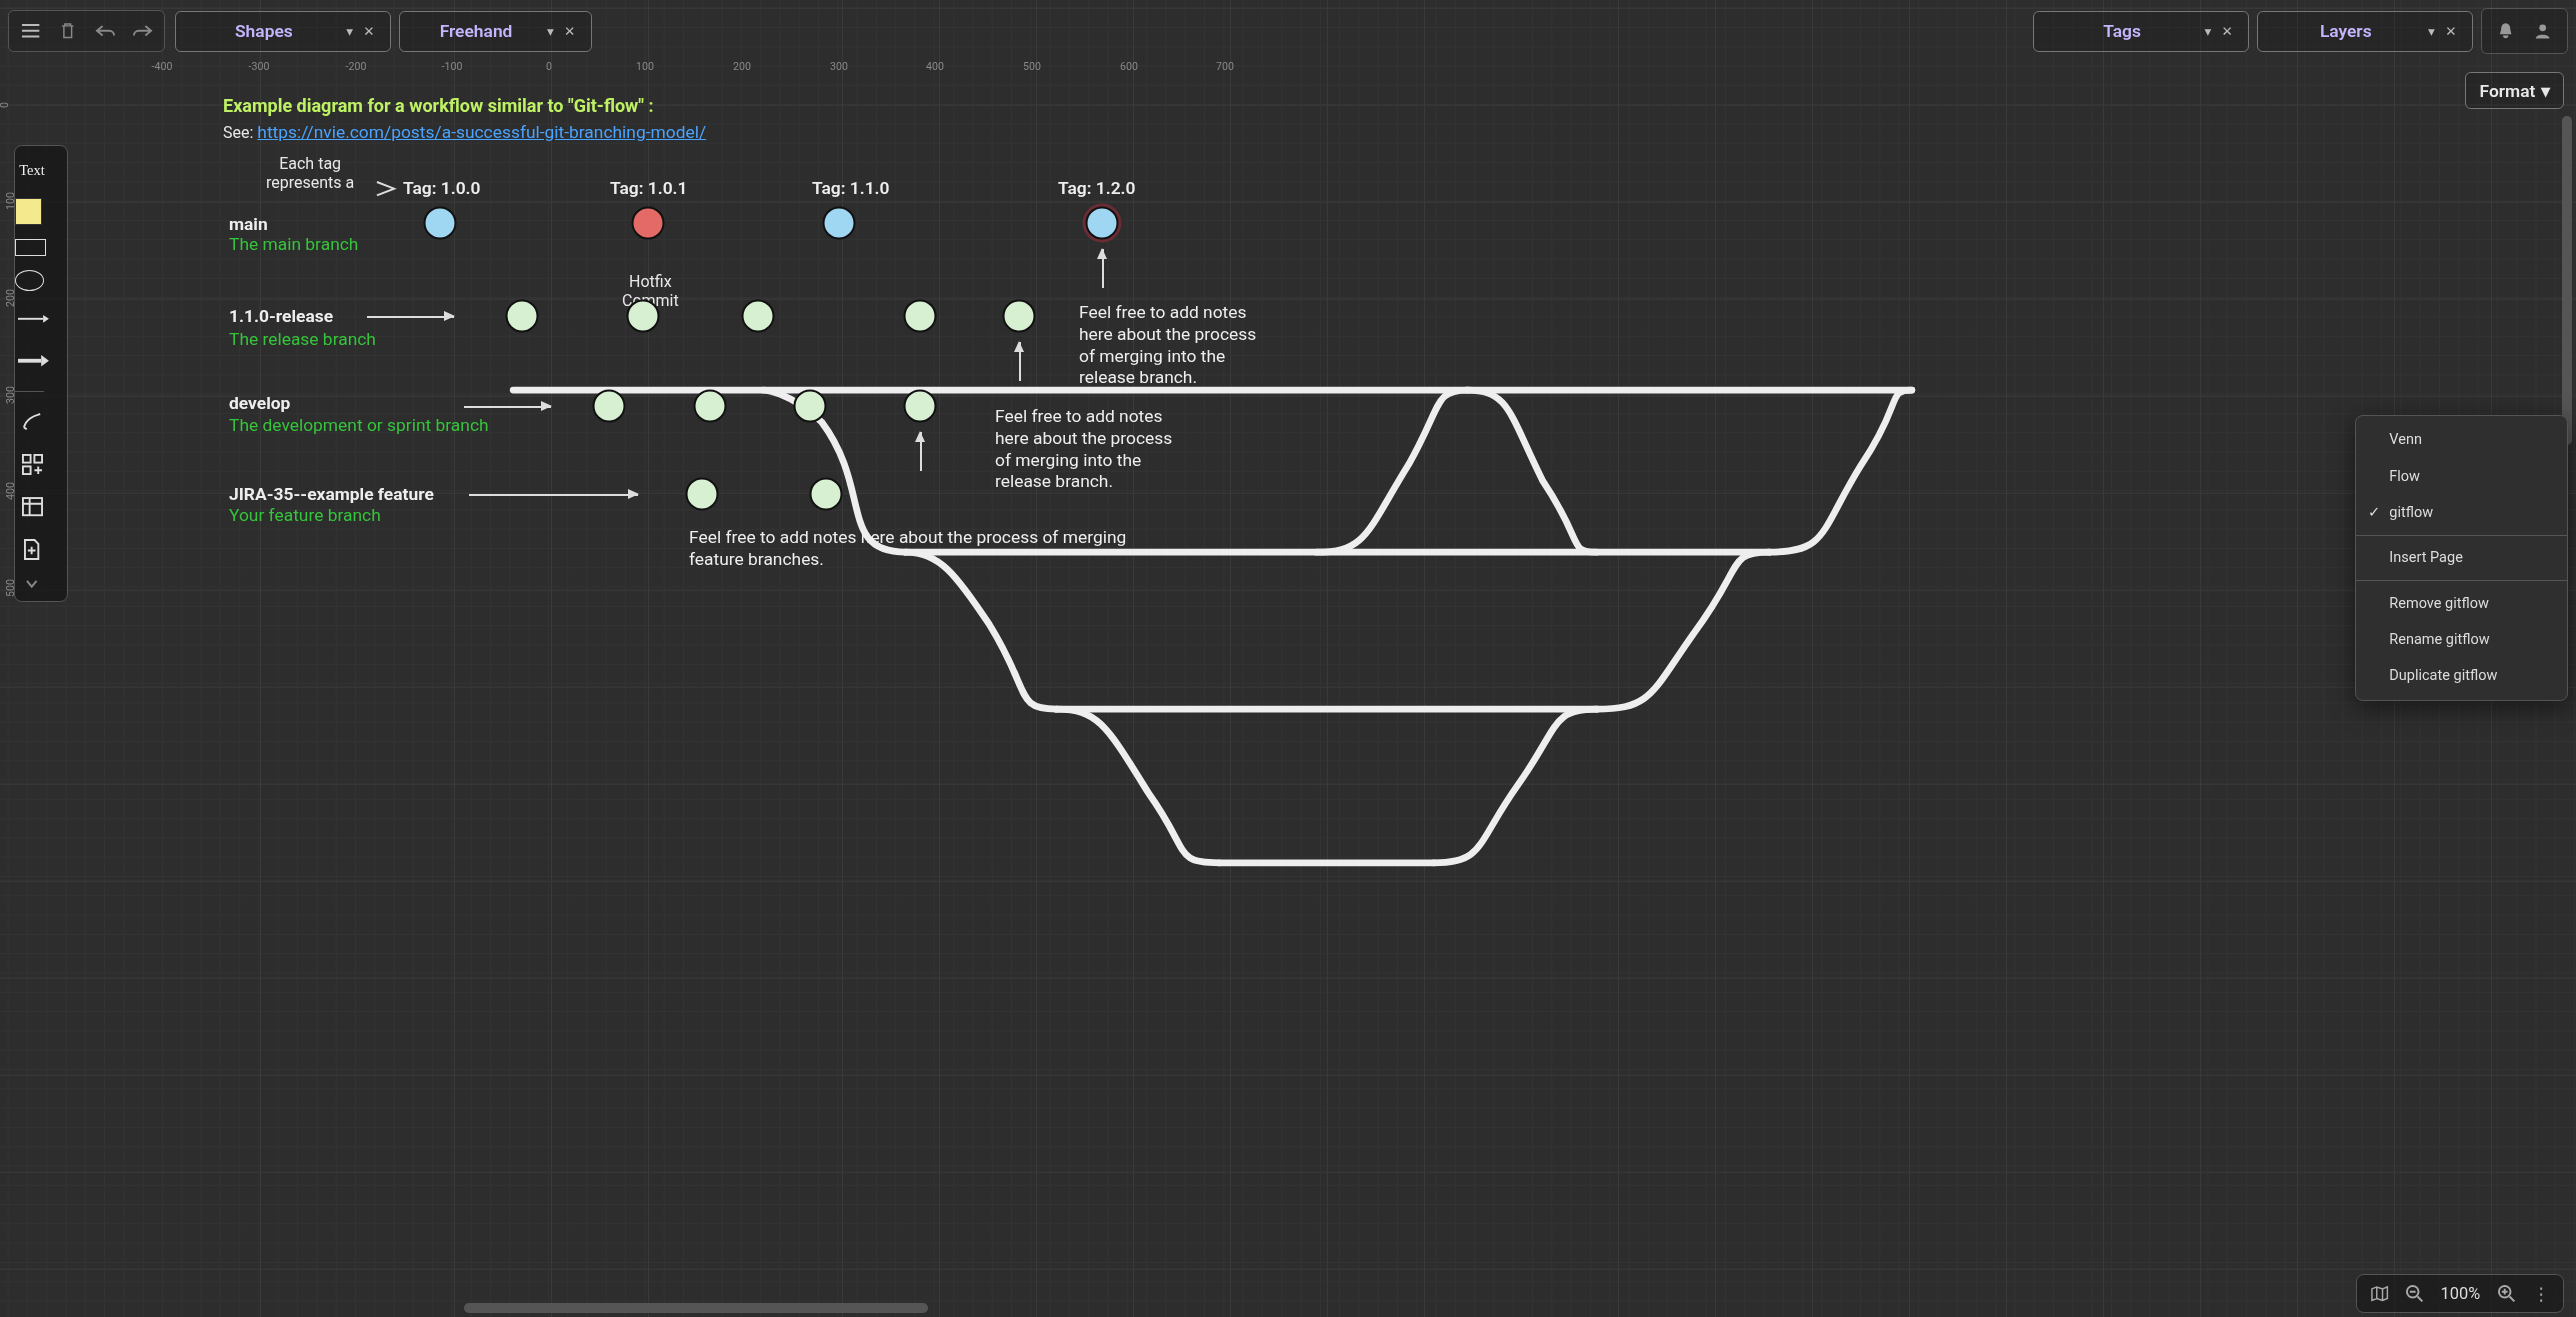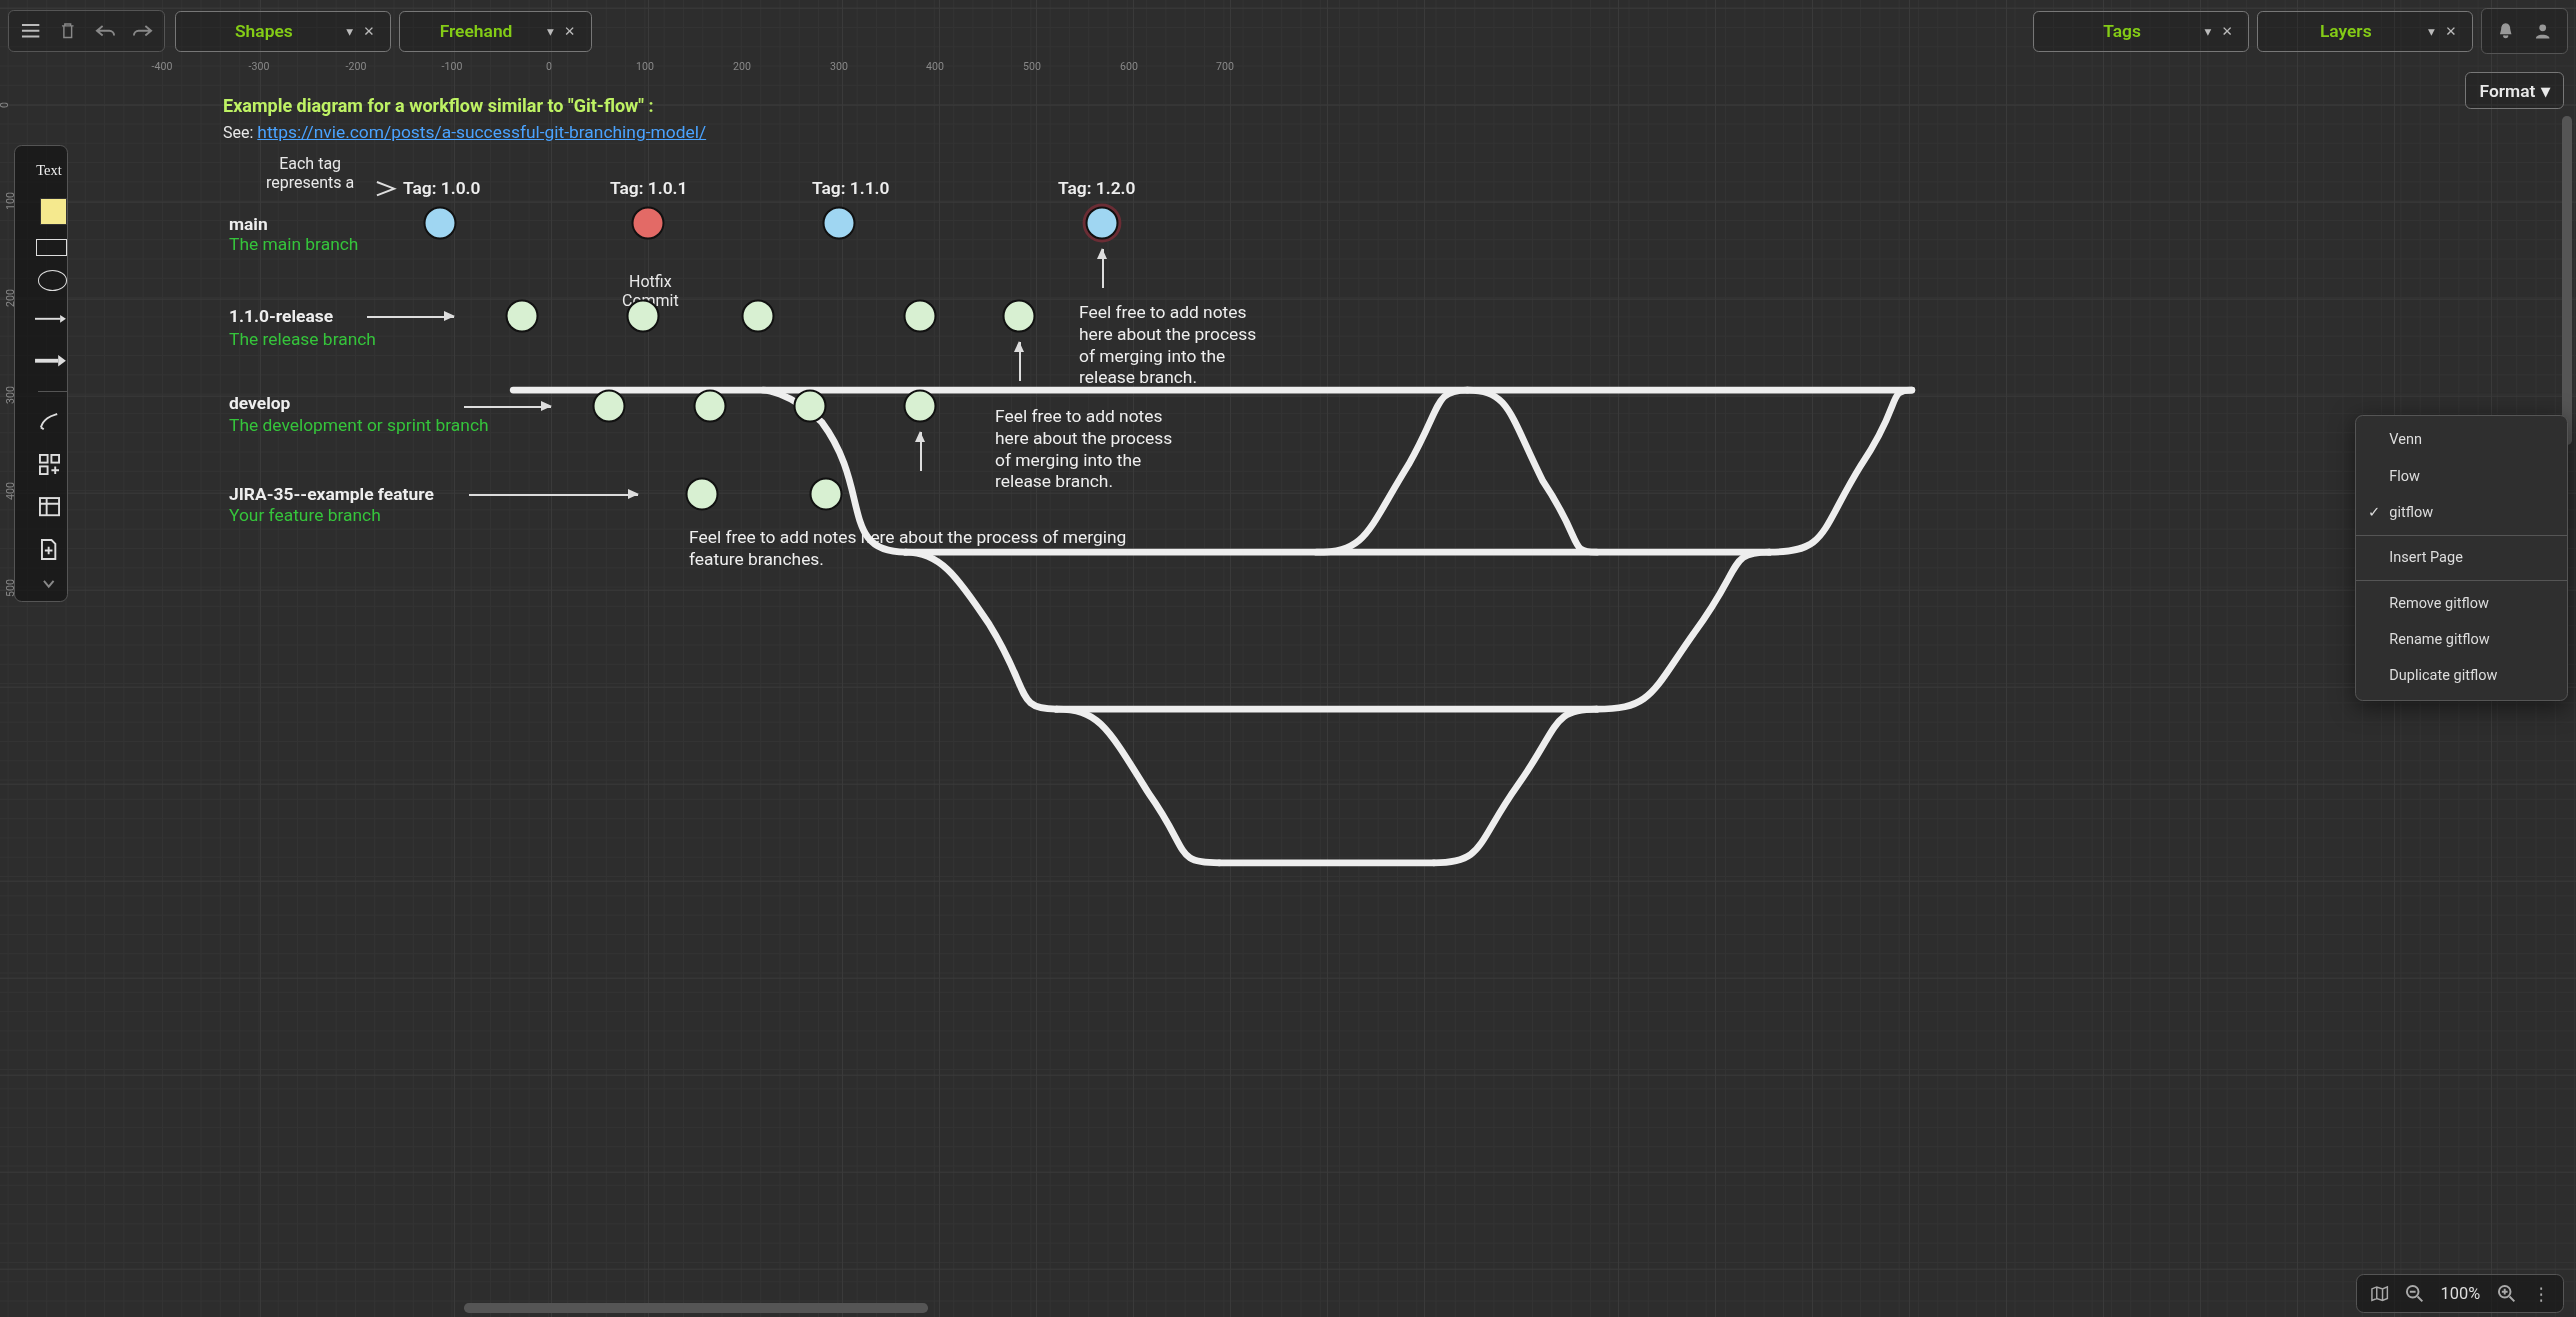--- a/index.html
+++ b/index.html
@@ -5,31 +5,31 @@
 * { box-sizing: border-box; margin: 0; padding: 0; }
 html, body { width: 100%; height: 100%; overflow: hidden; font-family: -apple-system, BlinkMacSystemFont, "Segoe UI", Roboto, Helvetica, Arial, sans-serif; }
 body { background: #2a2a2a; color: #e8e8e8; position: relative; }
 
 
 .topbar { position: absolute; top: 0; left: 0; right: 0; height: 62px; display: flex; align-items: center; padding: 0 7.7px; z-index: 20; }
 .icon-btn { width: 37px; height: 37px; display:inline-flex; align-items:center; justify-content:center; color:#ccc; cursor:pointer; border-radius:3.9px;}
 .btn-group { display:flex; align-items:center; border:1px solid #555; border-radius:5.8px; padding:1.9px 3.9px; margin-right:9.7px; background:rgba(0,0,0,0.15);}
 .btn-group.ghost { border:1px solid #555; }
 .dropdown-pill { display:flex; align-items:center; border:1px solid #777; border-radius:5.8px; height:41px; padding:0 11.6px; margin-right:7.7px; min-width:216px; background:rgba(0,0,0,0.15); cursor:pointer;}
-.dropdown-pill .label { flex:1; text-align:center; font-size:17.4px; font-weight:600; color:#84cc16;}
+.dropdown-pill .label { flex:1; text-align:center; font-size:17.4px; font-weight:600; color:#c4b5fd;}
 .dropdown-pill .chev, .dropdown-pill .xbtn { width:19.3px; text-align:center; color:#bbb; font-size:13.5px;}
 .top-spacer { flex:1; }
 .top-right { display:flex; align-items:center; }
 .user-pill { display:flex; align-items:center; border:1px solid #555; border-radius:5.8px; padding:3.9px 5.8px; background:rgba(0,0,0,0.15); }
 
 
 .format-btn { position:absolute; top:72px; right:11.6px; border:1px solid #777; border-radius:5.8px; padding:7.7px 13.5px; font-size:17.4px; font-weight:600; display:flex; align-items:center; gap:5.8px; background:rgba(0,0,0,0.15); cursor:pointer; z-index:20;}
 
 
-.palette { position:absolute; top:145px; left:13.5px; width:54px; border:1px solid #555; border-radius:7.7px; background:rgba(20,20,20,0.7); padding:9.7px 0; display:flex; flex-direction:column; align-items:flex-end; gap:13.5px; z-index:20;}
+.palette { position:absolute; top:145px; left:13.5px; width:54px; border:1px solid #555; border-radius:7.7px; background:rgba(20,20,20,0.7); padding:9.7px 0; display:flex; flex-direction:column; align-items:flex-start; gap:13.5px; z-index:20;}
 .palette .tool { width:35px; height:29px; display:flex; align-items:center; justify-content:center; color:#ddd; cursor:pointer;}
 .palette .tool.note { width:27px; height:27px; background:#f5e98e; border:1px solid #333;}
 .palette .tool.rect { width:31px; height:17.4px; border:1.9px solid #ddd;}
 .palette .tool.ell  { width:29px; height:21px; border:1.9px solid #ddd; border-radius:50%;}
 .palette .tool.textlbl { font-family: cursive; font-size:14.5px; color:#eee;}
 .palette .sep { width:29px; height:1px; background:#555; margin:1.9px 0;}
 
 
 .canvas-wrap { position:absolute; inset:0; overflow:hidden;padding-left:12px; }
 .canvas { position:absolute; inset:0; background-color:#2d2d2d;

